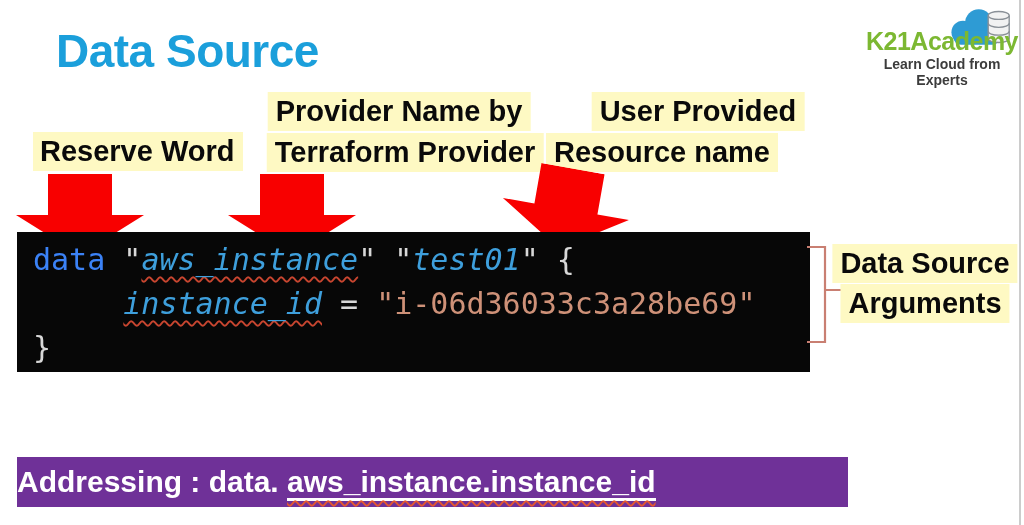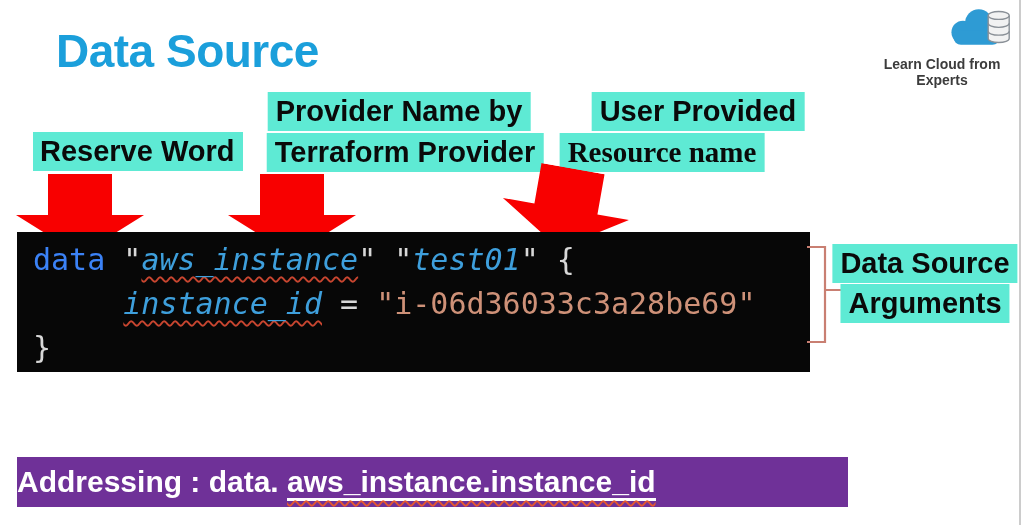--- a/index.html
+++ b/index.html
@@ -22,21 +22,21 @@
     position:absolute; left:0; top:22px; width:156px; text-align:center;
     color:#7CB832; font-weight:bold; font-size:25px; letter-spacing:-0.5px;
   }
   .logo-tagline {
     position:absolute; left:0; top:51px; width:156px; text-align:center;
     color:#3C3C3C; font-weight:600; font-size:14px;
   }
 
   
   .hl {
-    position:absolute; background:#5eead4; color:#0A0A0A;
+    position:absolute; background:#fef9c3; color:#0A0A0A;
     font-weight:bold; font-size:29px; line-height:33px;
     padding:3px 8px; white-space:nowrap;
   }
   .hl.centered { transform:translateX(-50%); }
 
   
   .arrow { position:absolute; width:128px; height:81px; }
   .arrow-3 { transform:rotate(10deg); }
 
   
@@ -90,30 +90,31 @@
     </g>
     <g fill="#F2F2F2" stroke="#8A9097" stroke-width="1.3">
       <path d="M38,9 V31 a10,3.8 0 0 0 20,0 V9"></path>
       <ellipse cx="48" cy="9" rx="10" ry="3.8"></ellipse>
     </g>
     <g fill="none" stroke="#8A9097" stroke-width="1.3">
       <path d="M38,16.5 a10,3.8 0 0 0 20,0"></path>
       <path d="M38,24 a10,3.8 0 0 0 20,0"></path>
     </g>
   </svg>
+  <div class="logo-brand">K21Academy</div>
   <div class="logo-tagline">Learn Cloud from Experts</div>
 </div>
 
 <div class="hl" style="left:33px; top:132px;padding-left:7px;">Reserve Word</div>
 
 <div class="hl centered" style="left:399px; top:92px;">Provider Name by</div>
 <div class="hl centered" style="left:405px; top:133px;">Terraform Provider</div>
 
 <div class="hl centered" style="left:698px; top:92px;">User Provided</div>
-<div class="hl centered" style="left:662px; top:133px;font-family:Liberation Serif, serif;">Resource name</div>
+<div class="hl centered" style="left:662px; top:133px;">Resource name</div>
 
 <svg class="arrow" style="left:16px; top:174px;" viewBox="0 0 128 81">
   <polygon points="32,0 96,0 96,41 128,41 64,81 0,41 32,41" fill="#F80000"></polygon>
 </svg>
 <svg class="arrow" style="left:228px; top:174px;" viewBox="0 0 128 81">
   <polygon points="32,0 96,0 96,41 128,41 64,81 0,41 32,41" fill="#F80000"></polygon>
 </svg>
 <svg class="arrow arrow-3" style="left:502px; top:168px;" viewBox="0 0 128 81">
   <polygon points="32,0 96,0 96,41 128,41 64,81 0,41 32,41" fill="#F80000"></polygon>
 </svg>

